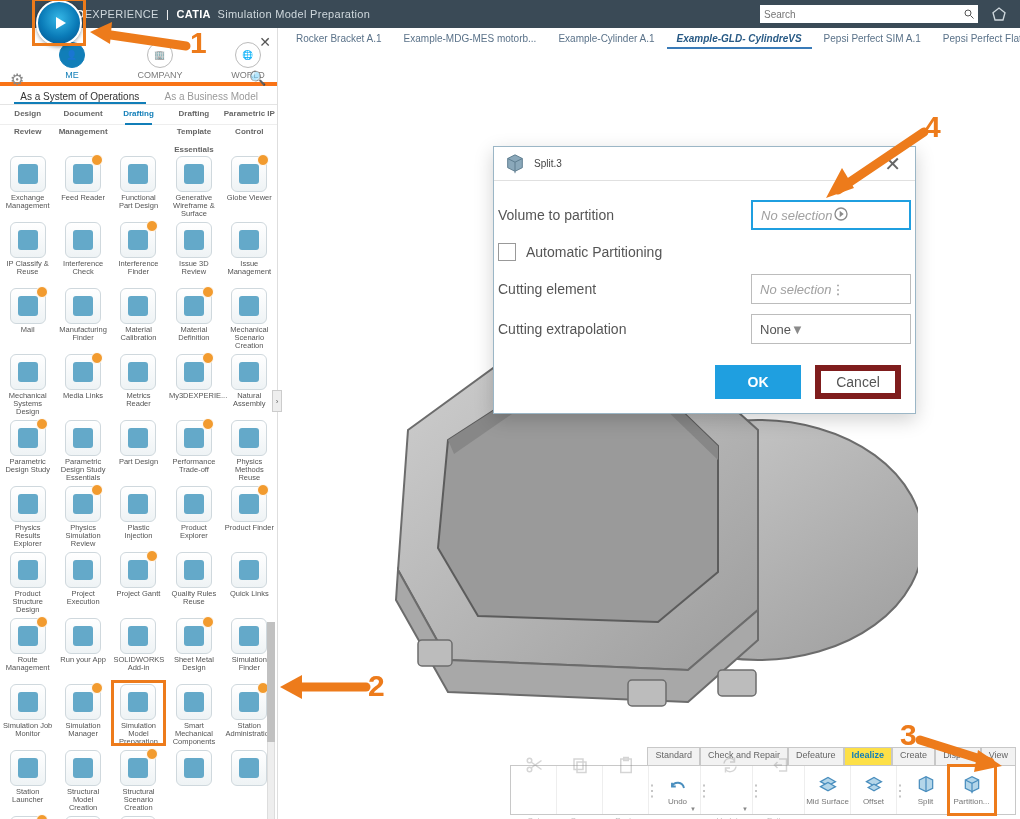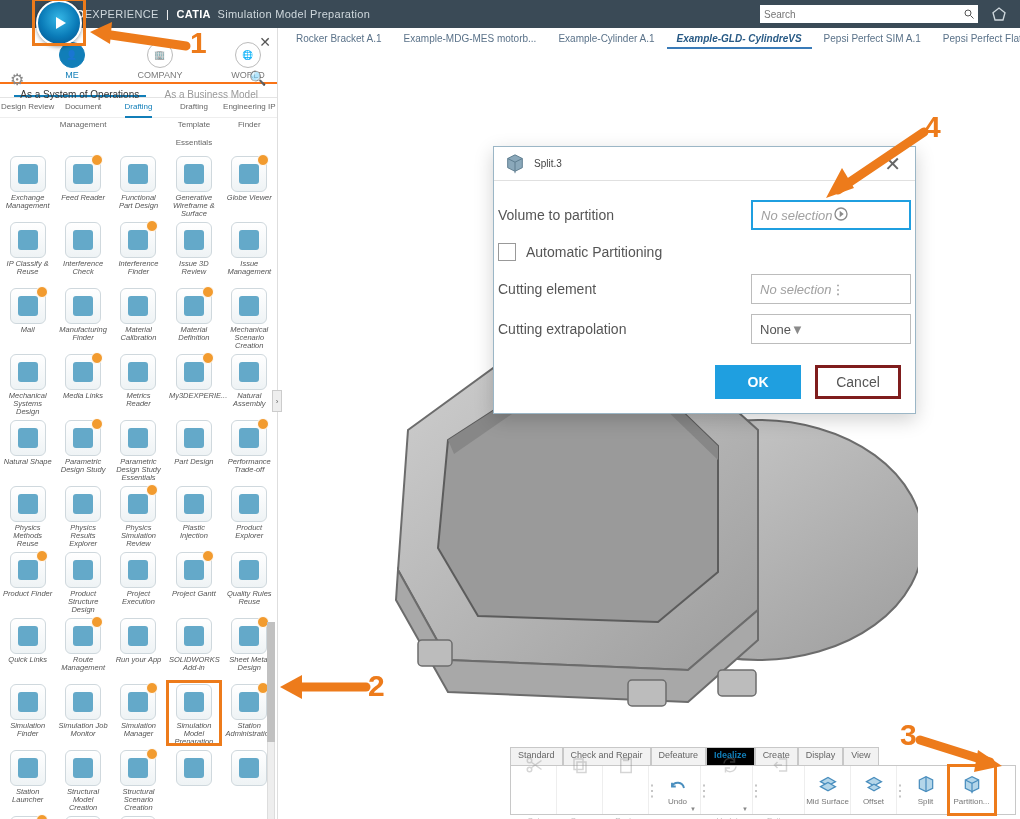--- a/index.html
+++ b/index.html
@@ -33,32 +33,32 @@
   .sidebar { position:absolute; top:28px; left:0; width:278px; bottom:0; background:#fff; border-right:1px solid #dedede; }
   .sidebar-head { height: 54px; position:relative; display:flex; align-items:flex-end; justify-content: space-around; padding: 0 42px 2px; }
   .side-tab { text-align:center; font-size:9px; color:#7a7a7a; width:60px; }
   .side-tab .icon-circ { width:26px; height:26px; margin: 0 auto 2px; border:1px solid #bbb; border-radius:50%; display:flex; align-items:center; justify-content:center; color:#888;}
   .side-tab.active { color:#117eb8; }
   .side-tab.active .icon-circ { background:#117eb8; border-color:#117eb8; color:#fff;}
   .gear-corner { position:absolute; left:10px; top:42px; color:#888; font-size:16px; }
   .mag-corner  { position:absolute; right:10px; top:42px; color:#888; font-size:14px; }
   .close-sidebar { position:absolute; right:6px; top:6px; color:#555; font-size:14px; cursor:pointer; }
 
-  .mode-tabs { height:16px; border-top:2px solid #f97316; border-bottom:1px solid #e4e4e4; display:flex; font-size:10px;padding-left:14px; }
+  .mode-tabs { height:23px; border-top:4px solid #f97316; border-bottom:1px solid #e4e4e4; display:flex; font-size:10px;padding-left:14px; }
   .mode-tab { flex:1; text-align:center; line-height:22px; color:#9a9a9a; }
   .mode-tab.active { color:#333; border-bottom:2px solid #117eb8; }
 
-  .cat-row { display:flex; height:20px; border-bottom:1px solid #eee; font-size:8px; color:#666; }
+  .cat-row { display:flex; height:20px; border-bottom:1px solid #eee; font-size:8px; color:#666;font-weight:bold; }
   .cat-cell { flex:1; text-align:center; line-height:18px; position:relative; }
   .cat-cell.active { color:#117eb8; }
   .cat-cell.active::after { content:''; position:absolute; left:25%; right:25%; bottom:-1px; height:2px; background:#117eb8; }
 
   .apps-scroll { position:absolute; top:124px; left:0; right:0; bottom:0; overflow:hidden; }
   .apps-grid { display:grid; grid-template-columns: repeat(5, 1fr); }
-  .app-tile { height:66px; display:flex; flex-direction:column; align-items:center; justify-content:flex-start; padding-top:4px; cursor:pointer; position:relative;font-style:italic; }
+  .app-tile { height:66px; display:flex; flex-direction:column; align-items:center; justify-content:flex-start; padding-top:4px; cursor:pointer; position:relative; }
   .app-ico { width:36px; height:36px; border:1px solid #cfd8dd; border-radius:6px; background:linear-gradient(#fff,#eef3f5); display:flex; align-items:center; justify-content:center; position:relative; }
   .app-ico::before { content:''; width:20px; height:20px; background:#64a9c9; border-radius:3px; }
   .app-ico .orange-dot { position:absolute; right:-3px; top:-3px; width:12px; height:12px; background:#f29b2f; border-radius:50%; border:1px solid #fff; }
   .app-label { font-size:7.5px; color:#555; text-align:center; line-height:1.05; margin-top:2px; max-width:50px; }
   .app-tile.highlight { outline:3px solid #ed7b1b; outline-offset:-3px; }
 
   .side-scrollbar { position:absolute; right:0; top:470px; width:10px; height:330px; }
   .side-scrollbar .track { width:8px; height:100%; background:#eee; border:1px solid #ddd; }
   .side-scrollbar .thumb { position:absolute; top:0; width:8px; height:120px; background:#c1c1c1; }
 
@@ -76,28 +76,28 @@
   .dlg-title .x { font-size:20px; color:#666; cursor:pointer; padding:0 4px; }
   .dlg-body { padding: 14px 4px 6px; font-size:14px; color:#555; }
   .dlg-row { display:flex; align-items:center; height:40px; }
   .dlg-row .lbl { flex:1; }
   .field { width:160px; height:30px; border:1px solid #bcbcbc; display:flex; align-items:center; padding:0 8px; font-size:13px; color:#a0a0a0; font-style:italic; justify-content:flex-start; }
   .field.focus { border:2px solid #1f9fe0; }
   .field .arrow { font-style:normal; color:#8a8a8a; }
   .chkrow { display:flex; align-items:center; height:34px; font-size:14px; color:#555;}
   .chkbox { width:18px; height:18px; border:1px solid #999; margin-right:10px; }
   .dlg-foot { display:flex; justify-content:flex-end; gap:14px; padding: 10px 14px 14px; }
-  .btn { height:34px; min-width:86px; border:3px solid #7f1d1d; background:#fff; font-size:14px; color:#555; cursor:pointer; }
+  .btn { height:34px; min-width:86px; border:6px solid #7f1d1d; background:#fff; font-size:14px; color:#555; cursor:pointer; }
   .btn.primary { background:#1f9fe0; border-color:#1f9fe0; color:#fff; font-weight:bold; }
 
   
   .botwrap { position:absolute; left:510px; right:4px; bottom:4px; height:68px; }
-  .section-tabs { height:18px; display:flex; justify-content:flex-start; gap:0; font-size:9px; color:#666; }
+  .section-tabs { height:18px; display:flex; justify-content:flex-end; gap:0; font-size:9px; color:#666; }
   .sec-tab { border:1px solid #c8c8c8; border-bottom:none; background:#f2f2f2; padding:2px 7px; cursor:pointer; }
-  .sec-tab.active { background:#000000; color:#117eb8; font-weight:bold; }
+  .sec-tab.active { background:#fde047; color:#117eb8; font-weight:bold; }
   .toolbar { height:50px; border:1px solid #c8c8c8; background:#fff; display:flex; align-items:stretch; }
   .tbtn { width:46px; display:flex; flex-direction:column; align-items:center; justify-content:center; font-size:8px; color:#777; border-right:1px solid #eee; cursor:pointer; position:relative;}
   .tbtn.disabled { color:#bbb;gap:40px; }
   .tbtn .glyph { width:20px; height:20px; margin-bottom:2px; opacity:.85; display:flex; align-items:center; justify-content:center; }
   .tbtn.disabled .glyph { opacity:.35; }
   .tbar-sep { width:6px; display:flex; align-items:center; justify-content:center; color:#bbb; }
   .tbtn .dd-caret { position:absolute; bottom:2px; right:4px; font-size:6px; color:#888; }
   .tbtn.highlight { outline:3px solid #ed7b1b; outline-offset:-1px; }
 
   
@@ -176,21 +176,21 @@
   </div>
   <div class="mode-tabs" id="mode-tabs">
       <div class="mode-tab active">As a System of Operations</div>
       <div class="mode-tab">As a Business Model</div>
     </div>
   <div class="cat-row" id="cat-row">
       <div class="cat-cell">Design Review</div>
       <div class="cat-cell">Document Management</div>
       <div class="cat-cell active">Drafting</div>
       <div class="cat-cell">Drafting Template Essentials</div>
-      <div class="cat-cell">Engineering IP Finder</div>
+      <div class="cat-cell">Parametric IP Control</div>
     </div>
   <div class="apps-scroll">
     <div class="apps-grid" id="apps-grid">
         <div class="app-tile">
           <div class="app-ico"></div>
           <div class="app-label">Exchange Management</div>
         </div>
         <div class="app-tile">
           <div class="app-ico">
             <span class="orange-dot"></span>
@@ -275,24 +275,20 @@
           <div class="app-ico">
             <span class="orange-dot"></span>
           </div>
           <div class="app-label">My3DEXPERIE...</div>
         </div>
         <div class="app-tile">
           <div class="app-ico"></div>
           <div class="app-label">Natural Assembly</div>
         </div>
         <div class="app-tile">
-          <div class="app-ico"></div>
-          <div class="app-label">Natural Shape</div>
-        </div>
-        <div class="app-tile">
           <div class="app-ico">
             <span class="orange-dot"></span>
           </div>
           <div class="app-label">Parametric Design Study</div>
         </div>
         <div class="app-tile">
           <div class="app-ico"></div>
           <div class="app-label">Parametric Design Study Essentials</div>
         </div>
         <div class="app-tile">
@@ -385,20 +381,24 @@
         </div>
         <div class="app-tile">
           <div class="app-ico">
             <span class="orange-dot"></span>
           </div>
           <div class="app-label">Simulation Manager</div>
         </div>
         <div class="app-tile highlight">
           <div class="app-ico"></div>
           <div class="app-label">Simulation Model Preparation</div>
+        </div>
+        <div class="app-tile">
+          <div class="app-ico"></div>
+          <div class="app-label">Smart Mechanical Components</div>
         </div>
         <div class="app-tile">
           <div class="app-ico">
             <span class="orange-dot"></span>
           </div>
           <div class="app-label">Station Administration</div>
         </div>
         <div class="app-tile">
           <div class="app-ico"></div>
           <div class="app-label">Station Launcher</div>

